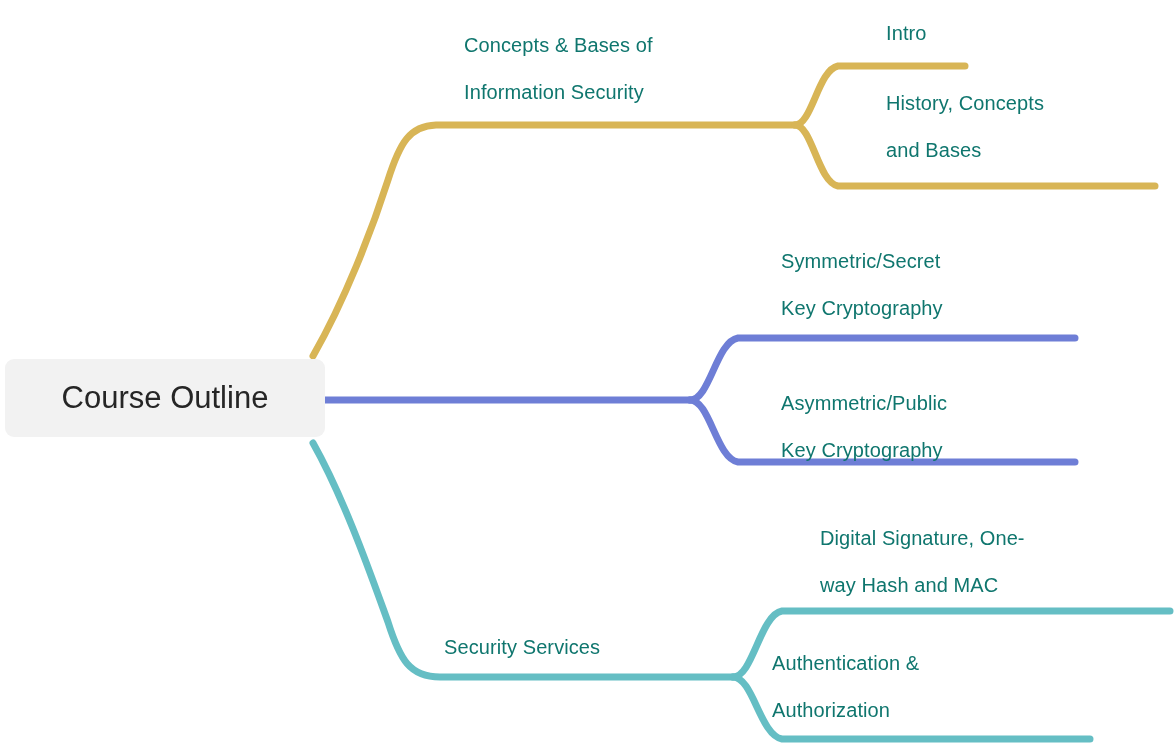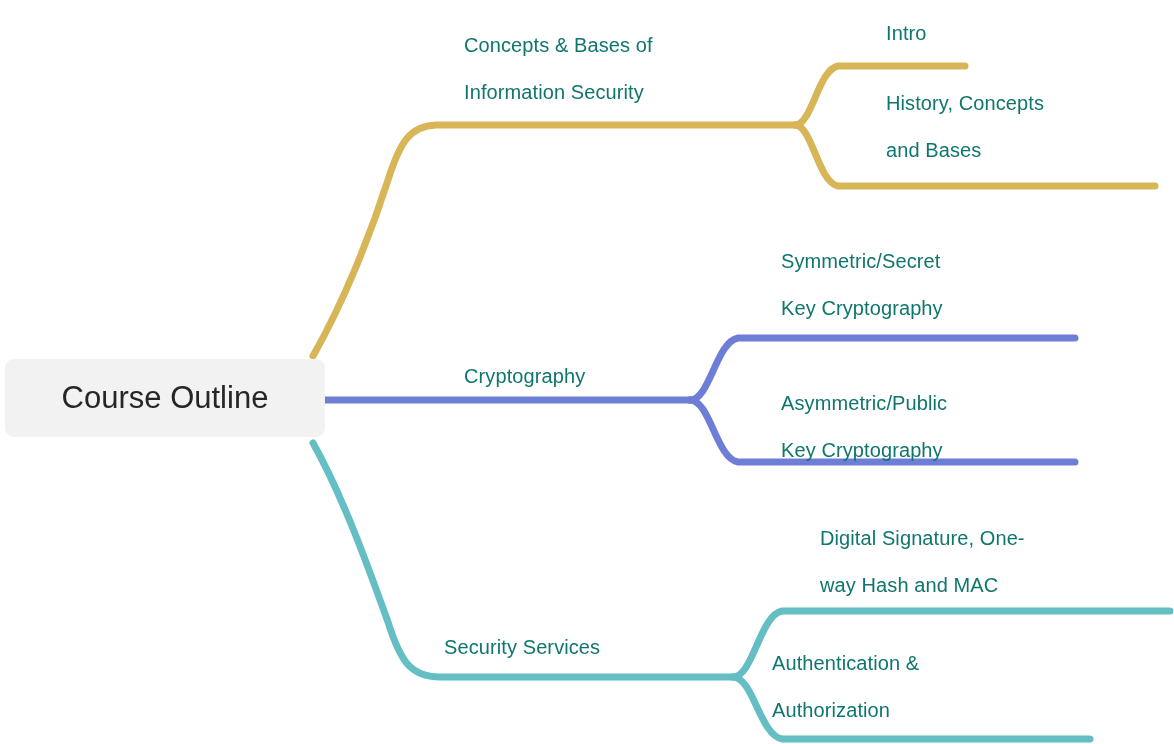--- a/index.html
+++ b/index.html
@@ -94,21 +94,20 @@
     <path d="M 733,677 C 753,677 760,735 782,739 L 1090,739" fill="none" stroke="#65bec4" stroke-width="7" stroke-linecap="round"></path>
   </svg>
 
   <div class="root-node" style="background: rgb(242, 242, 242);">
     <span class="root-text">Course Outline</span>
   </div>
 
   <div class="node-label" id="label-l1-0">Concepts &amp; Bases of
 Information Security</div>
 
-  <div class="node-label" id="label-l1-1">Cryptography</div>
 
   <div class="node-label" id="label-l1-2">Security Services</div>
 
   <div class="node-label" id="label-l2-0">Intro</div>
 
   <div class="node-label" id="label-l2-1">History, Concepts
 and Bases</div>
 
   <div class="node-label" id="label-l2-2">Symmetric/Secret
 Key Cryptography</div>

